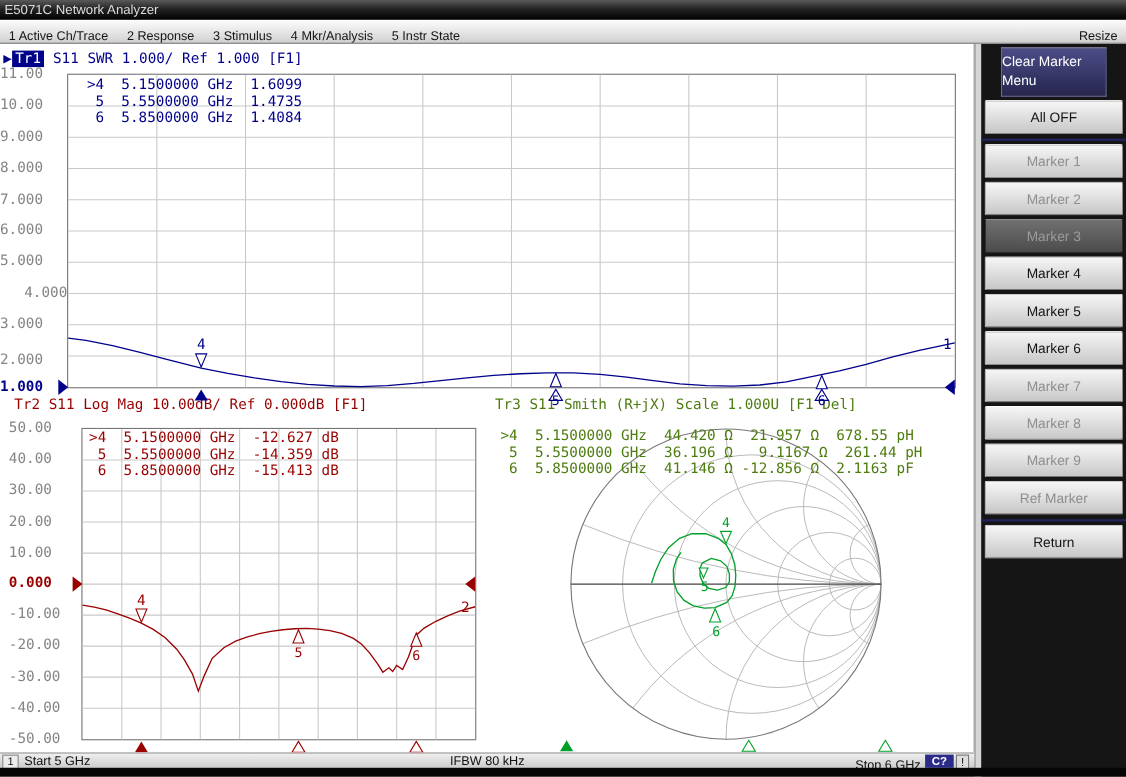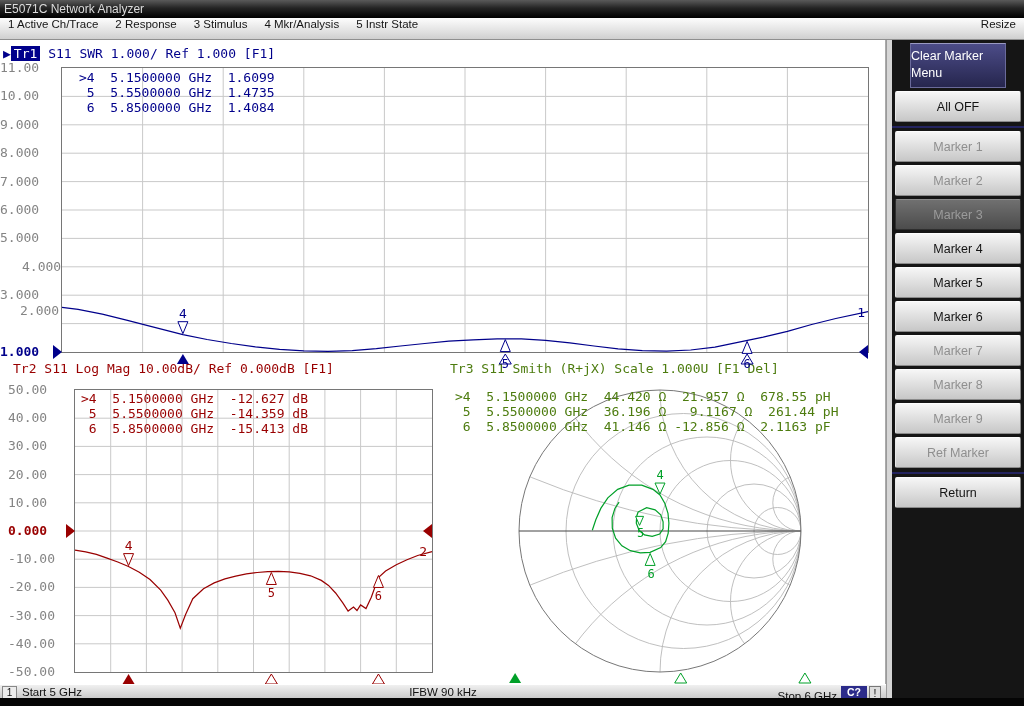--- a/index.html
+++ b/index.html
@@ -3,21 +3,21 @@
 <meta charset="utf-8">
 <style>
   html,body{margin:0;padding:0}
   body{width:1024px;height:706px;position:relative;background:#050505;overflow:hidden;
        font-family:"Liberation Sans",sans-serif;}
   .titlebar{position:absolute;left:0;top:0;width:1024px;height:18px;
     background:linear-gradient(180deg,#5a5a5a 0%,#242424 45%,#000 100%);
     color:#dcdcdc;font-size:12px;line-height:18px;padding-left:4px;box-sizing:border-box;}
   .menubar{position:absolute;left:0;top:18px;width:1024px;height:22px;
     background:linear-gradient(180deg,#fdfdfd,#dedede 70%,#cfcfcf);
-    border-bottom:1px solid #8f8f8f;display:flex;align-items:flex-start;
+    border-bottom:1px solid #8f8f8f;display:flex;align-items:flex-end;
     font-size:11.5px;color:#151515;box-sizing:border-box;padding-left:8px;}
   .menubar .mi{margin-right:17px;white-space:nowrap;}
   .menubar .resize{margin-left:auto;margin-right:8px;}
   .main{position:absolute;left:0;top:40px;width:886px;height:644px;background:#ffffff;
     border-right:1px solid #aaa;box-sizing:border-box;}
   .gutter{position:absolute;left:886px;top:40px;width:6px;height:666px;background:#d6d6d6;
     border-left:1px solid #9a9a9a;}
   .sidebar{position:absolute;left:892px;top:40px;width:132px;height:666px;background:#151515;
     box-sizing:border-box;padding-top:3px;}
   .sk-header{margin:0 18px;height:45px;background:linear-gradient(180deg,#4c4c88,#26264e);
@@ -207,21 +207,21 @@
 <div id="ticks1">
     <span class="tick" style="left: 0px; top: 60px;">11.00</span>
     <span class="tick" style="left: 0px; top: 88.4px;">10.00</span>
     <span class="tick" style="left: 0px; top: 116.8px;">9.000</span>
     <span class="tick" style="left: 0px; top: 145.2px;">8.000</span>
     <span class="tick" style="left: 0px; top: 173.6px;">7.000</span>
     <span class="tick" style="left: 0px; top: 202px;">6.000</span>
     <span class="tick" style="left: 0px; top: 230.4px;">5.000</span>
     <span class="tick" style="left: 0px; top: 258.8px; padding-left: 22px;">4.000</span>
     <span class="tick" style="left: 0px; top: 287.2px;">3.000</span>
-    <span class="tick" style="left: 0px; top: 303px; padding-left: 20px;">2.000</span>
+    <span class="tick" style="left: 0px; top: 320px;">2.000</span>
     <span class="tick hl1" style="left: 0px; top: 344px;">1.000</span>
   </div>
 <div id="ticks2">
     <span class="tick" style="left: 8px; top: 382px;">50.00</span>
     <span class="tick" style="left: 8px; top: 410.2px;">40.00</span>
     <span class="tick" style="left: 8px; top: 438.4px;">30.00</span>
     <span class="tick" style="left: 8px; top: 466.6px;">20.00</span>
     <span class="tick" style="left: 8px; top: 494.8px;">10.00</span>
     <span class="tick hl2" style="left: 8px; top: 523px;">0.000</span>
     <span class="tick" style="left: 8px; top: 551.2px;">-10.00</span>
@@ -256,21 +256,21 @@
       <div class="sk-btn disabled">Marker 9</div>
       <div class="sk-btn disabled">Ref Marker</div>
       <div class="sk-sep"></div>
       <div class="sk-btn">Return</div>
     </div>
 </div>
 
 <div class="statusbar">
   <span class="ch-box">1</span>
   <span class="sb-start">Start 5 GHz</span>
-  <span class="sb-ifbw">IFBW 90 kHz</span>
+  <span class="sb-ifbw">IFBW 80 kHz</span>
   <span class="sb-stop">Stop 6 GHz</span>
   <span class="sb-cbadge">C?</span>
   <span class="sb-excl">!</span>
 </div>
 
 <div class="bottomstrip">
   
 </div>
 
 </body></html>

